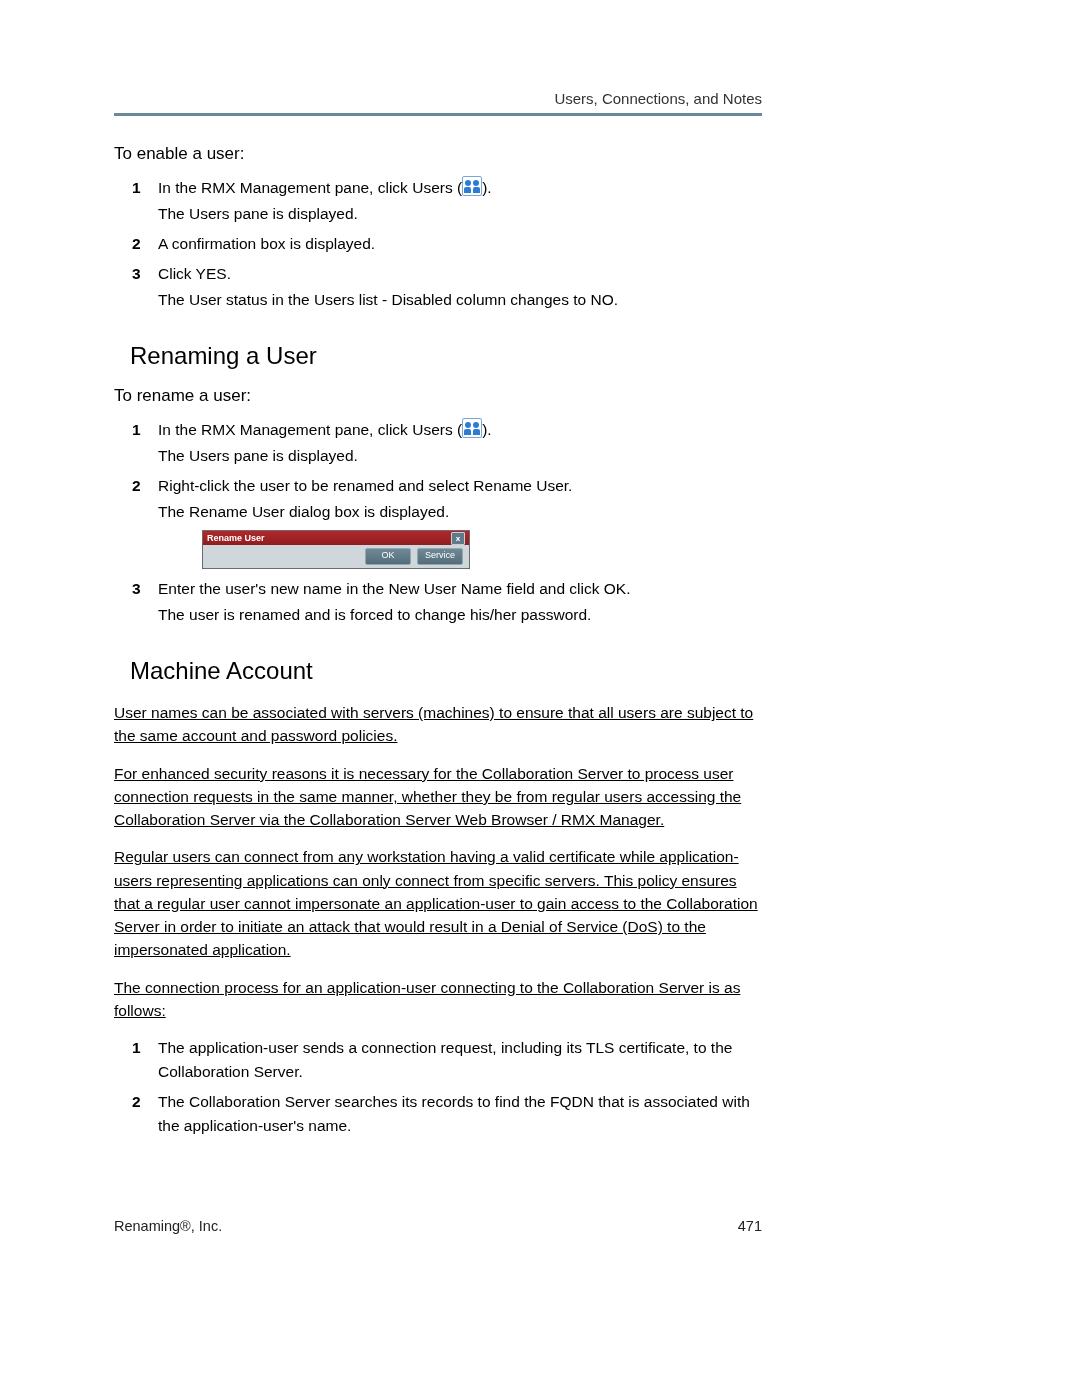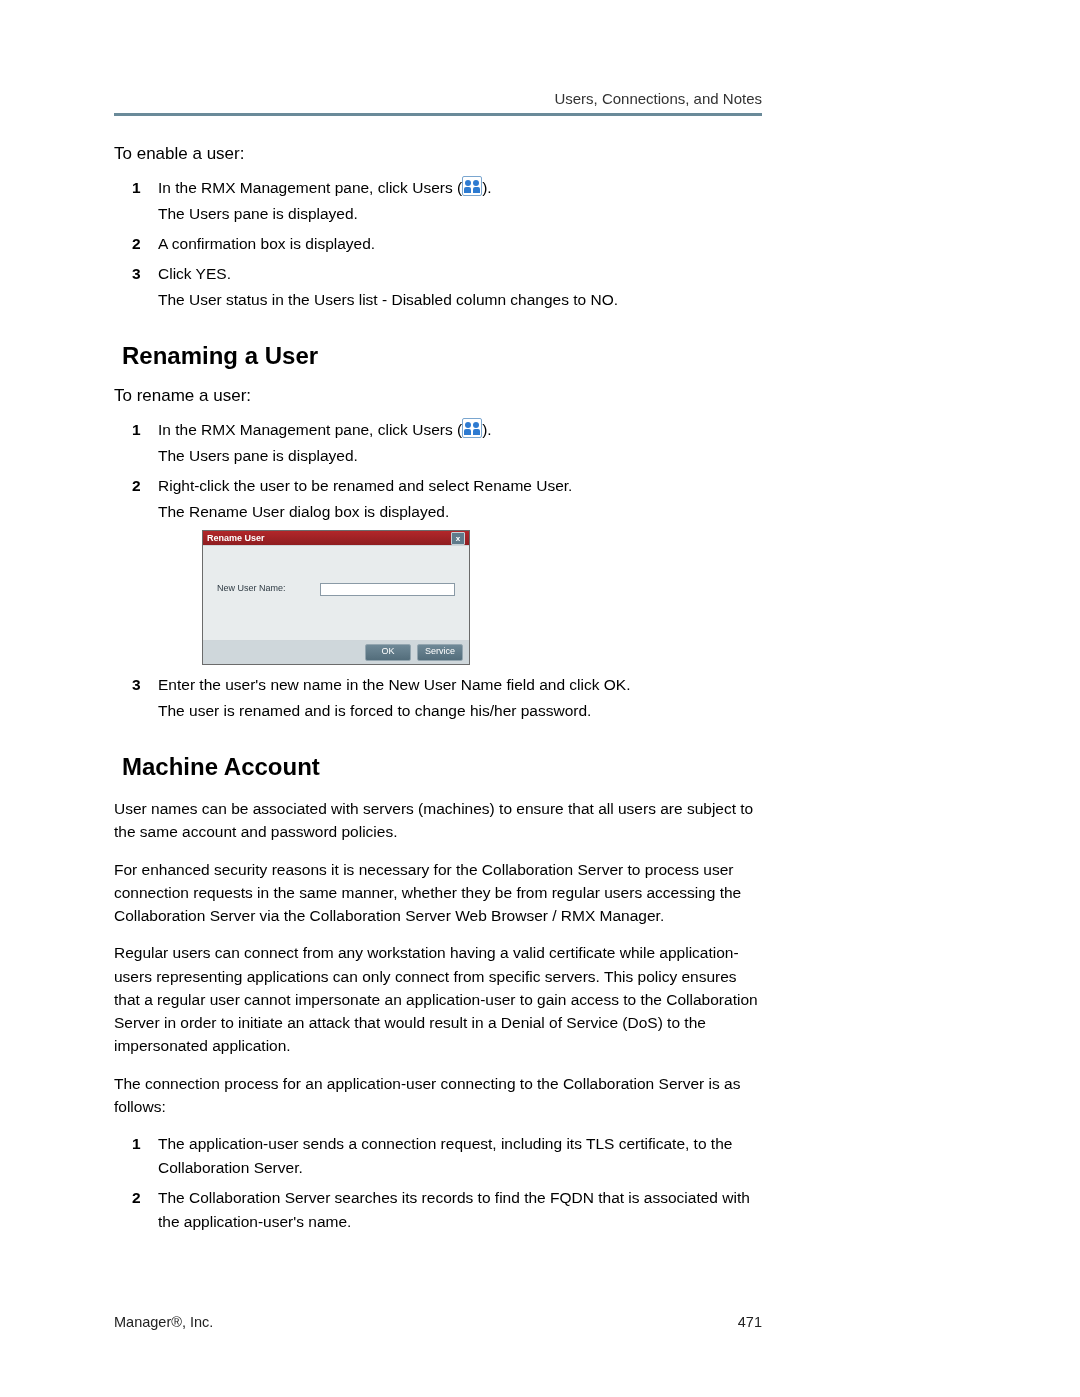--- a/index.html
+++ b/index.html
@@ -48,27 +48,28 @@
     left: 18px;
     top: 0;
     font-weight: bold;
     font-size: 15.5px;
   }
   .step-line { display: block; }
   .step-sub { display: block; margin-top: 2px; }
   .b { font-weight: normal; }
   h2.section {
     font-size: 24px;
-    font-weight: bold;
-    margin: 30px 0 16px 8px;
+    font-weight: normal;
+    margin: 30px 0 16px 16px;
   }
   p.body {
     font-size: 15.5px;
     line-height: 1.5;
     margin: 8px 0 14px 0;
+    text-decoration: underline;
   }
   .footer {
     margin-top: 80px;
     display: flex;
     justify-content: space-between;
     font-size: 14.5px;
     color: #222;
   }
   
   .users-icon {
@@ -231,24 +232,20 @@
       <span class="step-sub">
         <span>The </span><span class="b">Rename User</span><span> dialog box is displayed.</span>
       </span>
 
       <div class="dialog-wrap">
         <div class="dialog">
           <div class="dlg-title">
             <span>Rename User</span>
             <span class="dlg-close">x</span>
           </div>
-          <div class="dlg-body">
-            <span class="dlg-label">New User Name:</span>
-            <input class="dlg-input" type="text" style="">
-          </div>
           <div class="dlg-buttons">
             <div class="dlg-btn">OK</div>
             <div class="dlg-btn">Service</div>
           </div>
         </div>
       </div>
     </li>
     <li>
       <span class="num">3</span>
       <span class="step-line">
@@ -268,17 +265,17 @@
       <span class="num">1</span>
       <span class="step-line">The application-user sends a connection request, including its TLS certificate, to the Collaboration Server.</span>
     </li>
     <li>
       <span class="num">2</span>
       <span class="step-line">The Collaboration Server searches its records to find the FQDN that is associated with the application-user's name.</span>
     </li>
   </ol>
 
   <div class="footer">
-    <span>Manager®, Inc.</span>
+    <span>Renaming®, Inc.</span>
     <span>471</span>
   </div>
 
 </div>
 
 </body></html>

